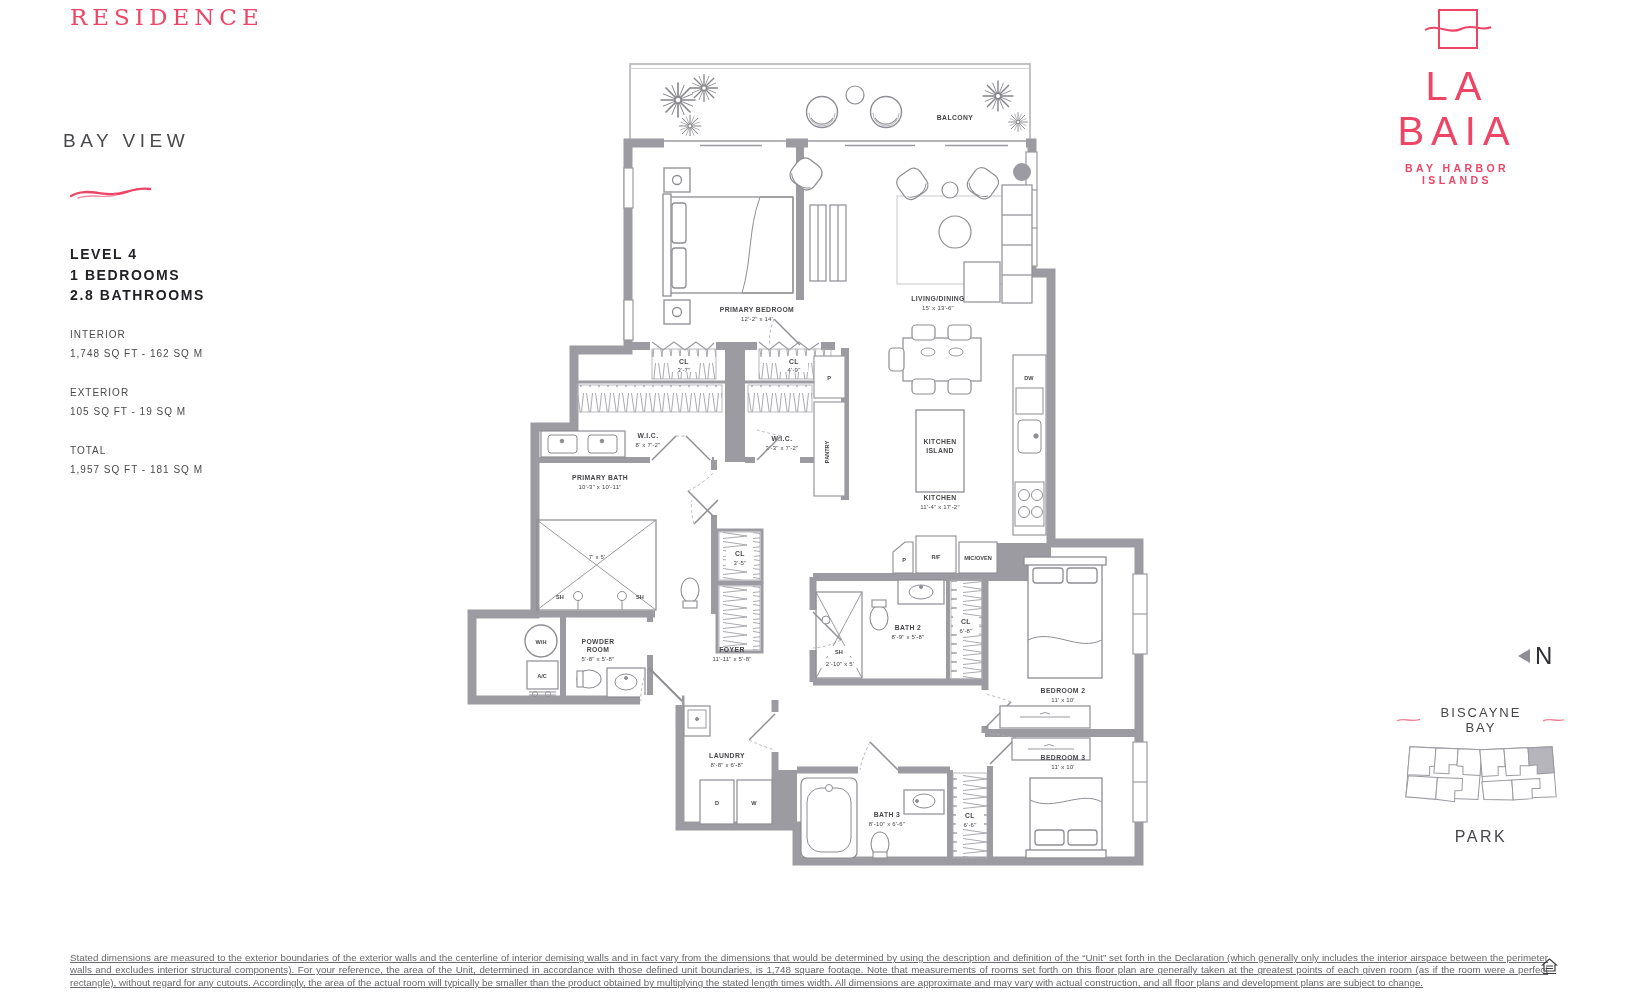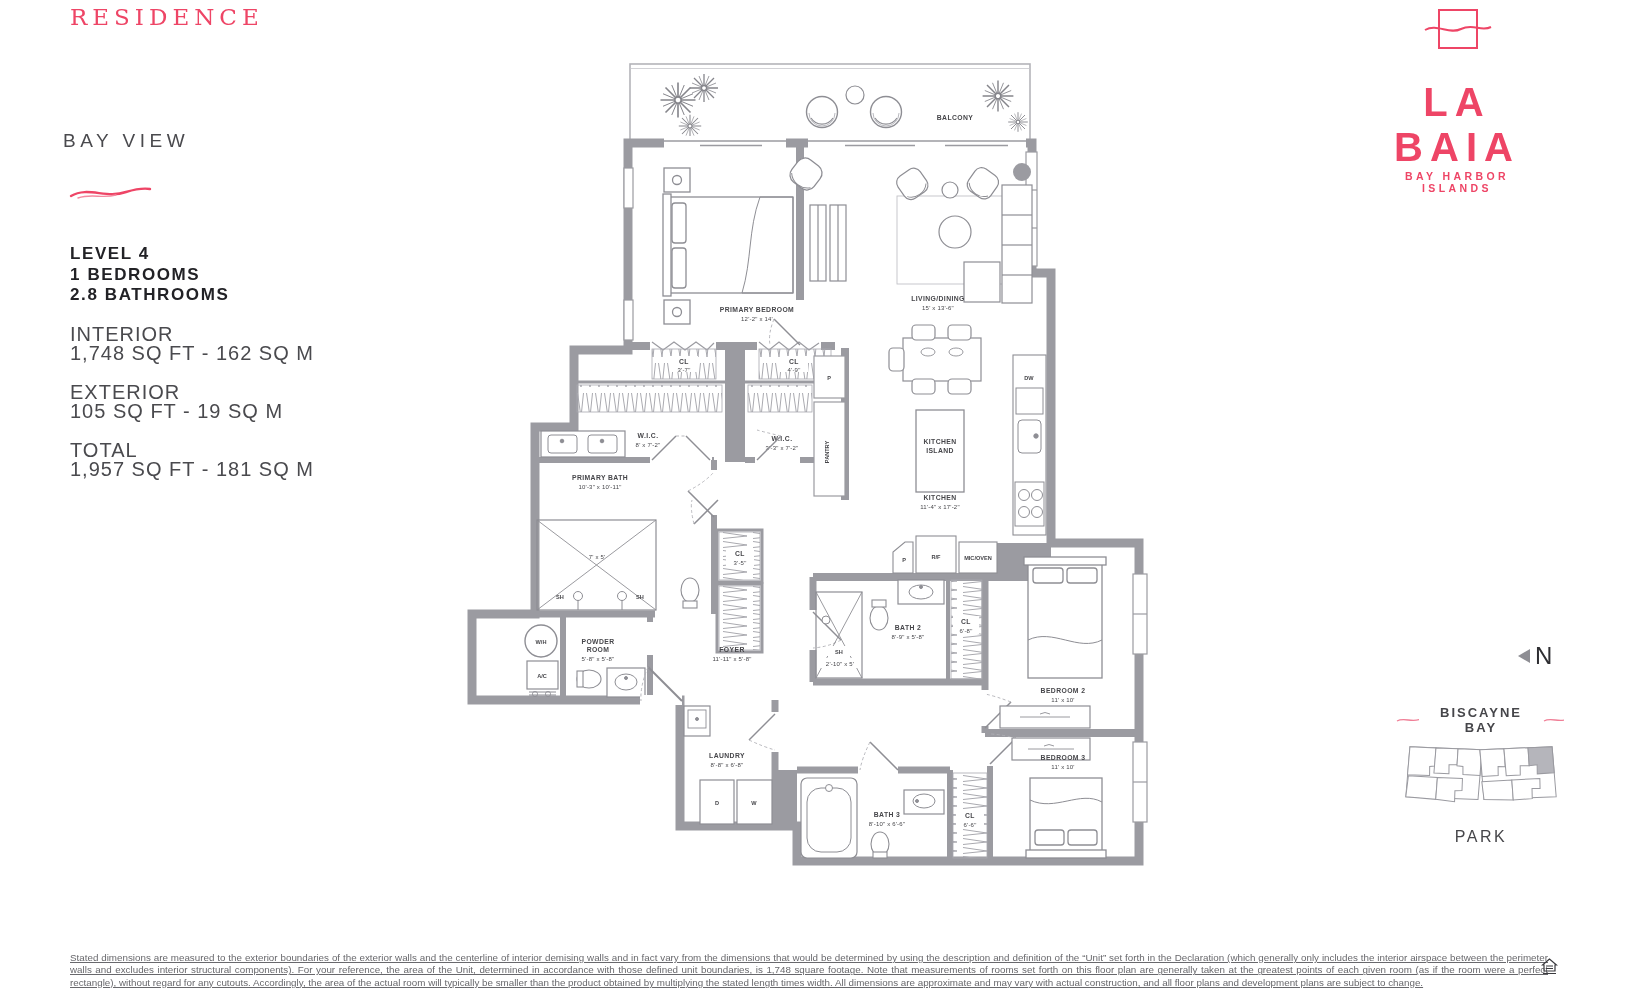--- a/index.html
+++ b/index.html
@@ -5,30 +5,30 @@
   html,body{margin:0;padding:0;background:#fff;}
   #page{position:relative;width:1564px;height:1000px;background:#ffffff;overflow:hidden;
         font-family:"Liberation Sans",sans-serif;color:#3a3a3e;}
   .abs{position:absolute;}
   
   .res-label{left:70px;top:4px;font-family:"DejaVu Serif",serif;font-size:23px;letter-spacing:5px;color:#ee4566;}
   .res-num{left:64px;top:26px;font-family:"DejaVu Serif",serif;font-size:94px;letter-spacing:6px;color:#ee4566;font-weight:400;line-height:1;}
   .bay-view{left:63px;top:130px;font-size:19px;letter-spacing:4.5px;color:#4a4a4e;}
   .swoosh{left:68px;top:182px;}
   .facts{left:70px;top:244px;width:330px;}
-  .facts .hd{font-weight:bold;font-size:17px;letter-spacing:1.6px;line-height:20.5px;color:#222226;}
-  .facts .grp{margin-top:19px;font-size:20px;letter-spacing:1px;line-height:19.5px;color:#4a4a4e;}
+  .facts .hd{font-weight:bold;font-size:14px;letter-spacing:1.6px;line-height:20.5px;color:#222226;}
+  .facts .grp{margin-top:19px;font-size:10px;letter-spacing:1px;line-height:19.5px;color:#4a4a4e;}
   
   .logo{left:1377px;top:6px;width:160px;text-align:center;}
-  .logo .name{font-size:40px;letter-spacing:7px;color:#ee4566;margin-top:20px;font-weight:700;}
-  .logo .tag{font-size:10.5px;font-weight:bold;letter-spacing:3.4px;color:#ee4566;}
+  .logo .name{font-size:40px;letter-spacing:7px;color:#ee4566;margin-top:4px;font-weight:400;}
+  .logo .tag{font-size:10.5px;font-weight:bold;letter-spacing:3.4px;color:#ee4566;margin-top:8px;}
   
   .compass{left:1516px;top:642px;display:flex;align-items:center;}
   .compass .n{font-size:24px;color:#2e2e32;margin-left:3px;}
-  .bay-lbl{left:1396px;top:705px;width:170px;text-align:center;font-size:13px;letter-spacing:2px;color:#46464a;display:flex;align-items:center;justify-content:center;gap:8px;font-weight:bold;}
+  .bay-lbl{left:1396px;top:705px;width:170px;text-align:center;font-size:13px;letter-spacing:2px;color:#46464a;display:flex;align-items:center;justify-content:center;gap:8px;}
   .park-lbl{left:1396px;top:828px;width:170px;text-align:center;font-size:16px;letter-spacing:2.5px;color:#46464a;}
   
   .disclaimer{left:70px;top:952px;width:1478px;font-size:9.8px;line-height:12.4px;color:#68686c;text-align:justify;text-decoration:underline;}
   .eho{left:1541px;top:958px;}
   svg text{font-family:"Liberation Sans",sans-serif;fill:#46464a;}
   svg .rm{font-size:6.8px;font-weight:bold;letter-spacing:.4px;text-anchor:middle;}
   svg .dm{font-size:6px;text-anchor:middle;letter-spacing:.2px;}
   svg .tiny{font-size:5.6px;font-weight:bold;text-anchor:middle;}
 </style>
 </head>

